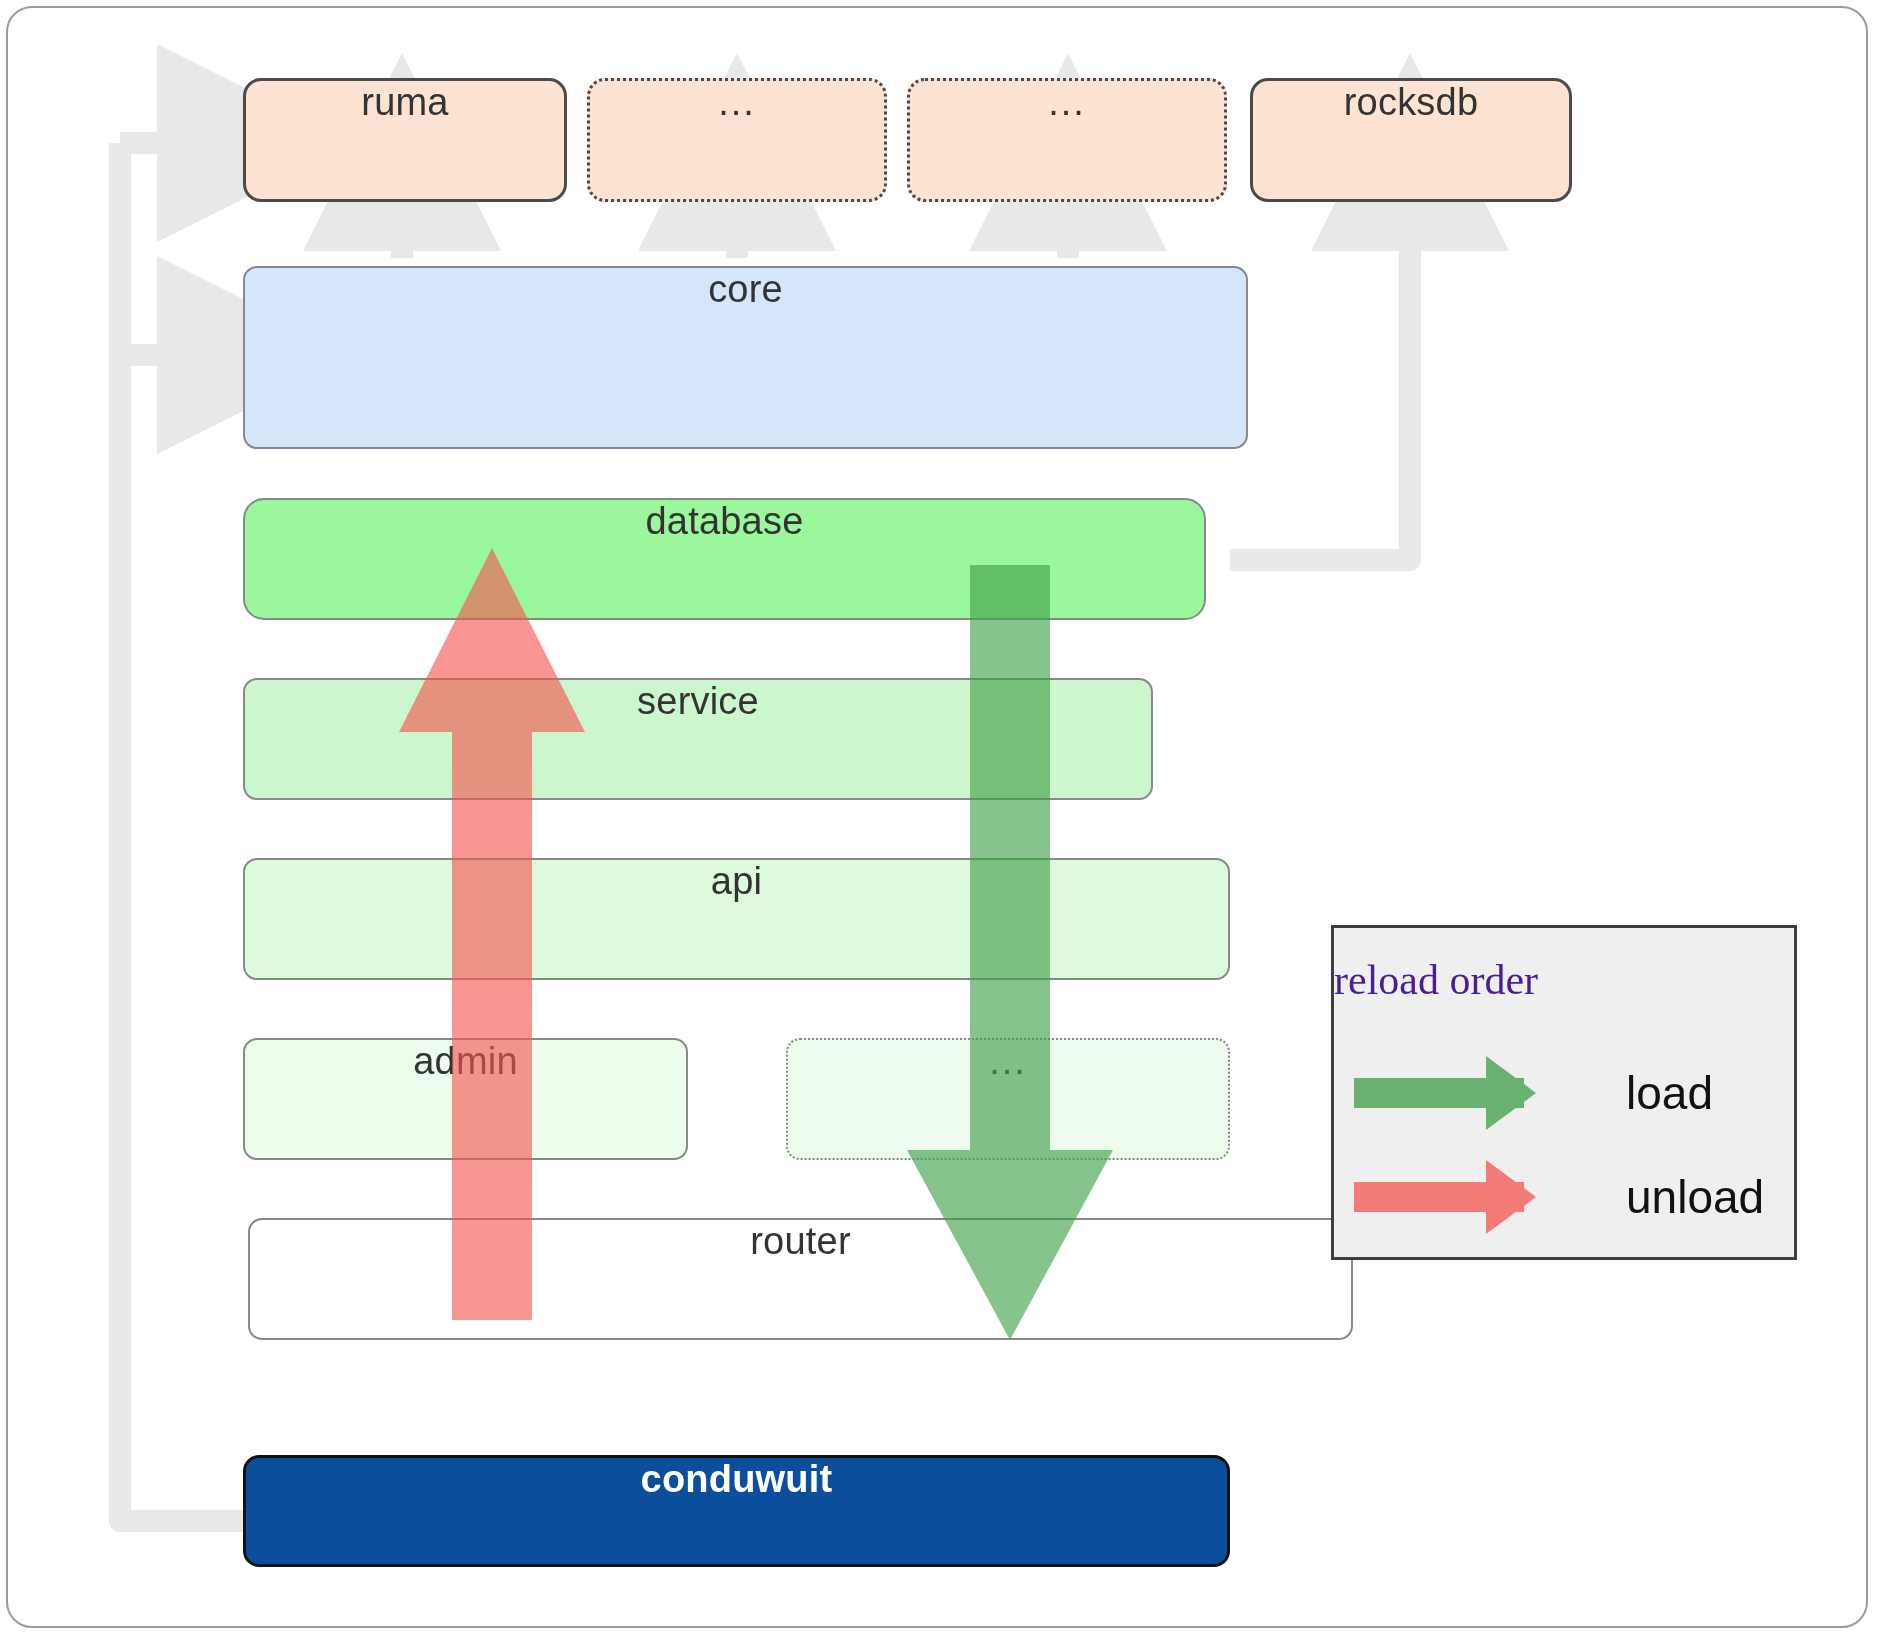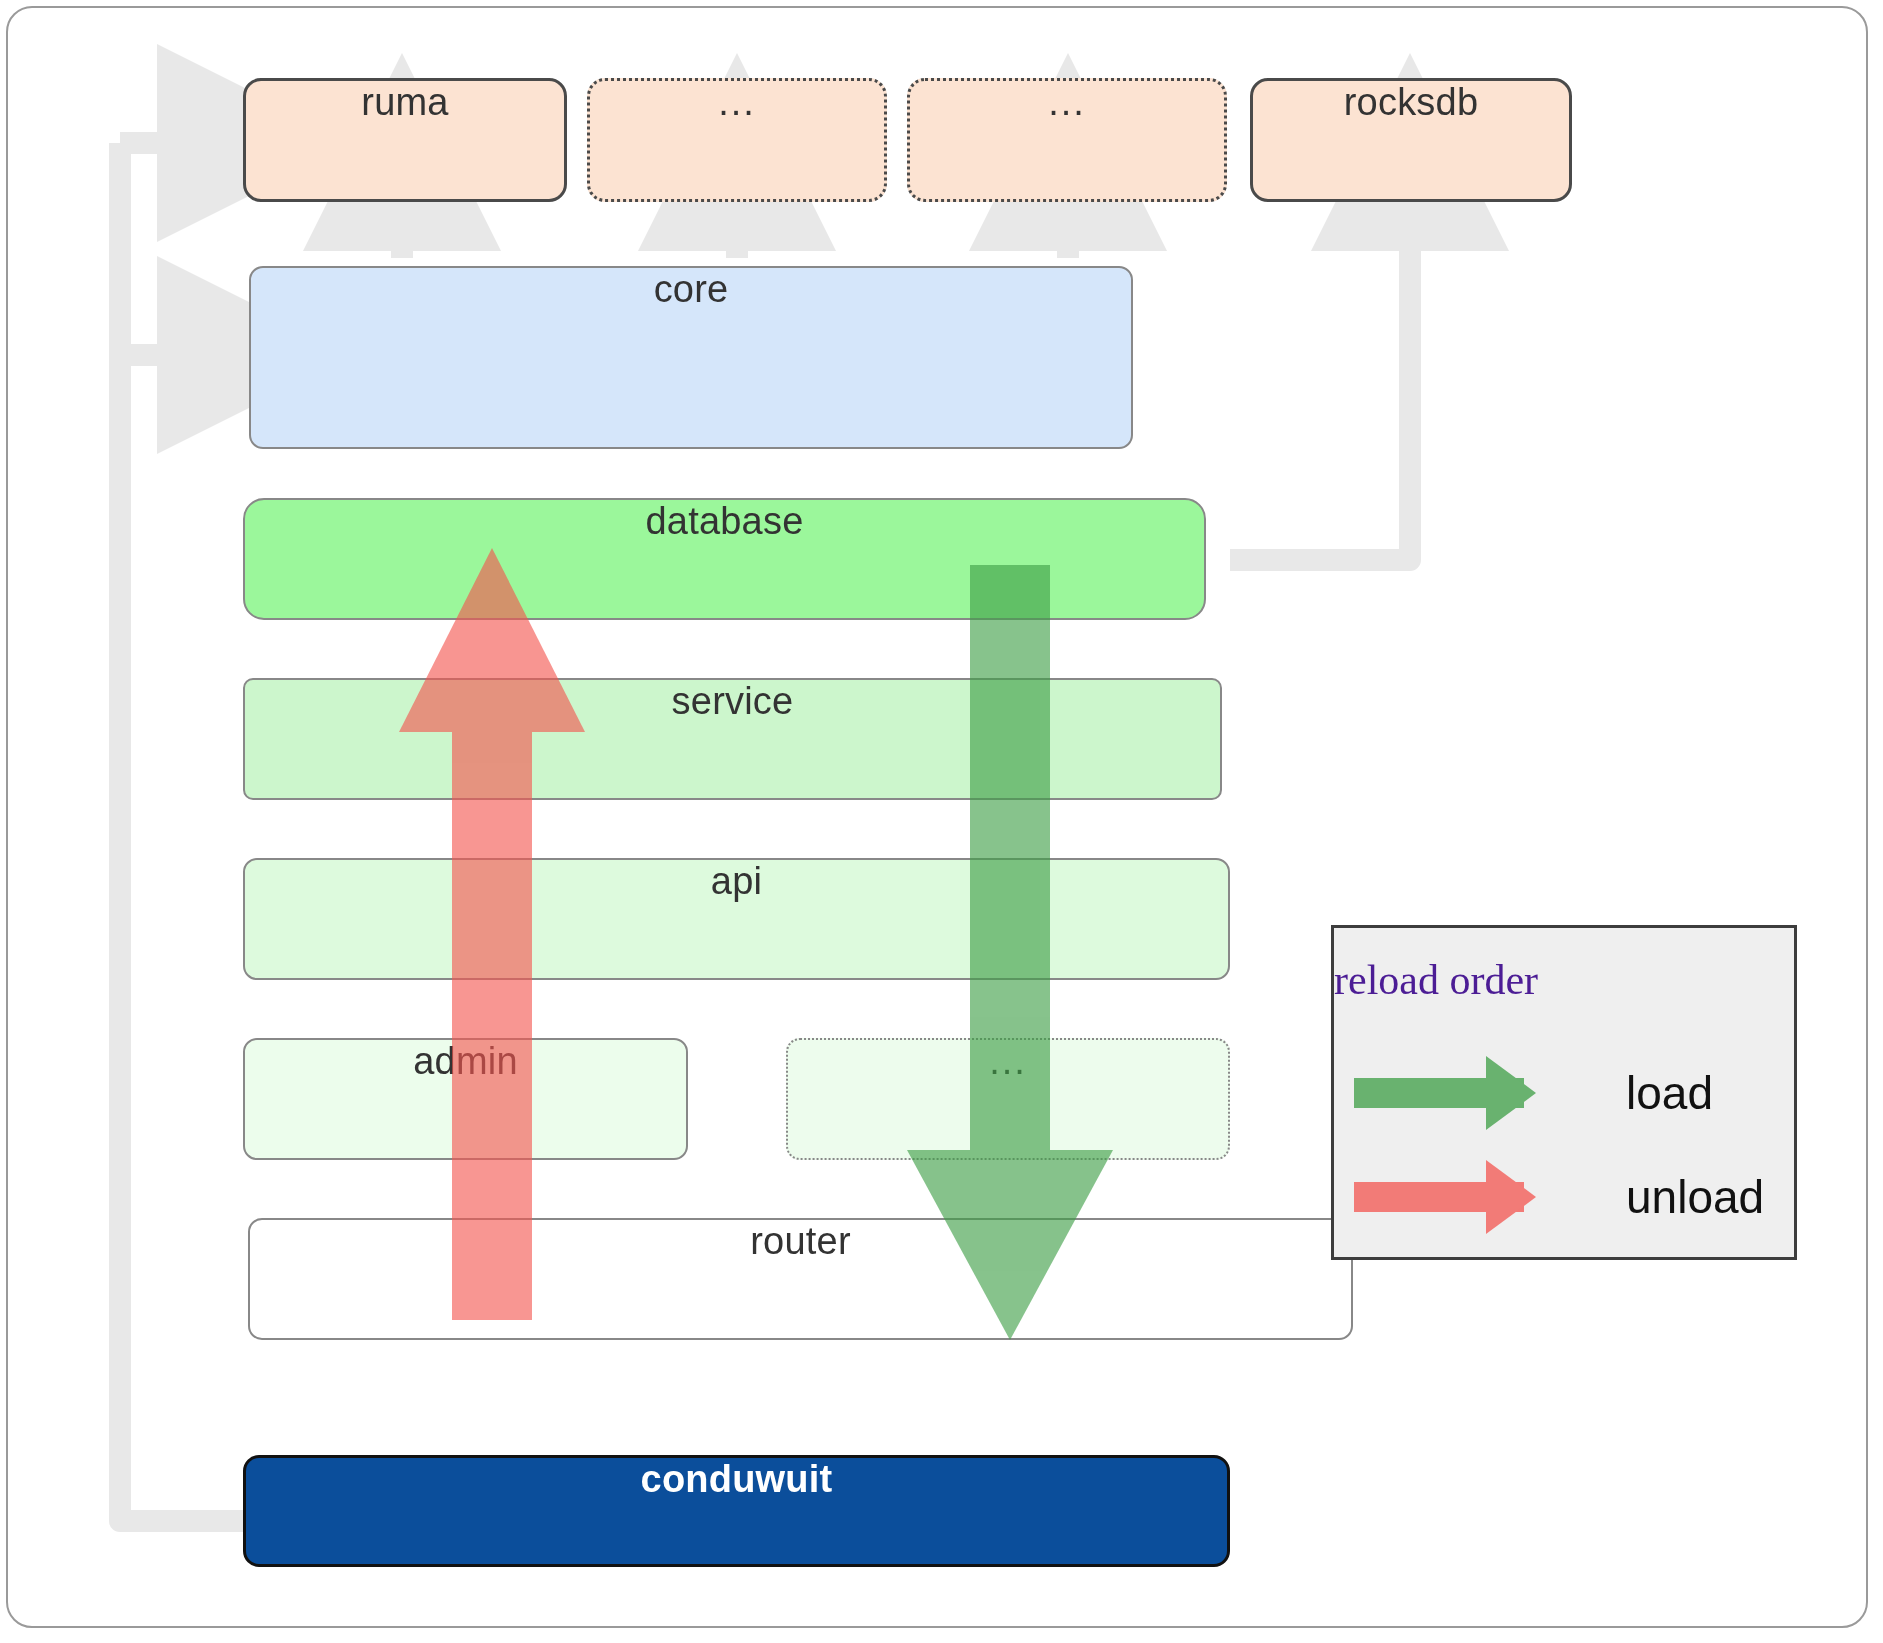--- a/index.html
+++ b/index.html
@@ -169,29 +169,29 @@
   </div>
 
   <div class="node dep dotted" style="left:907px; top:78px; width:320px; height:124px;">
     <span class="dots-label">...</span>
   </div>
 
   <div class="node dep" style="left:1250px; top:78px; width:322px; height:124px;">
     <span>rocksdb</span>
   </div>
 
-  <div class="node layer core" style="left:249px; top:266px; width:884px; height:183px;">
+  <div class="node layer core" style="left:243px; top:266px; width:1005px; height:183px;">
     <span>core</span>
   </div>
 
   <div class="node layer database" style="left:243px; top:498px; width:963px; height:122px;border-radius:21px;">
     <span>database</span>
   </div>
 
-  <div class="node layer service" style="left:243px; top:678px; width:979px; height:122px;border-radius:10px;">
+  <div class="node layer service" style="left:243px; top:678px; width:910px; height:122px;">
     <span>service</span>
   </div>
 
   <div class="node layer api" style="left:243px; top:858px; width:987px; height:122px;">
     <span>api</span>
   </div>
 
   <div class="node layer admin" style="left:243px; top:1038px; width:445px; height:122px;">
     <span>admin</span>
   </div>

